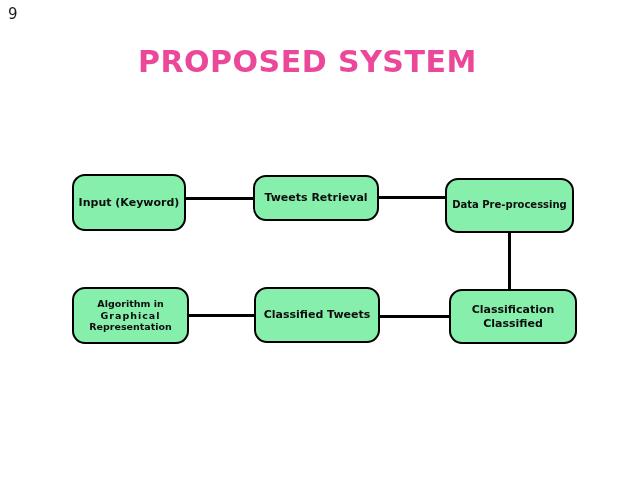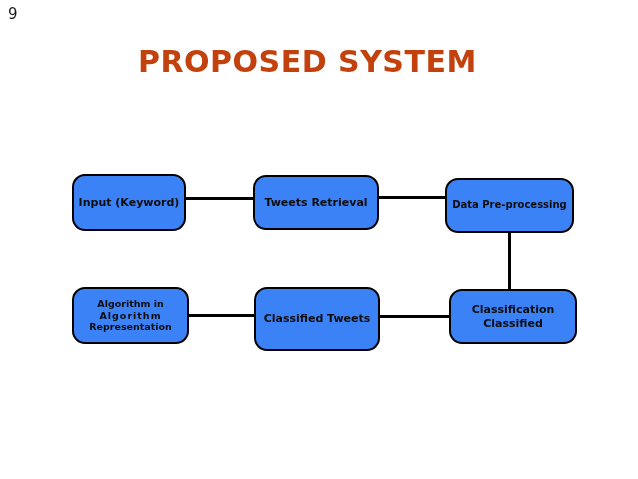--- a/index.html
+++ b/index.html
@@ -22,44 +22,44 @@
     font-size: 15px;
     color: #1a1a1a;
   }
   .slide-title {
     position: absolute;
     left: 138px;
     top: 44px;
     font-size: 30px;
     font-weight: bold;
     letter-spacing: 0.5px;
-    color: #c2410c;
+    color: #ec4899;
     white-space: nowrap;
   }
   .node {
     position: absolute;
-    background: #3b82f6;
+    background: #86efac;
     border: 2.5px solid #000000;
     border-radius: 13px;
     display: flex;
     flex-direction: column;
     align-items: center;
     justify-content: center;
     text-align: center;
     font-weight: bold;
     font-size: 11px;
     line-height: 1.25;
     color: #0d0d0d;
   }
   .node span { display: block; white-space: nowrap; }
   #box-input-keyword            { left: 72px;  top: 174px; width: 114px; height: 57px; }
-  #box-tweets-retrieval         { left: 253px; top: 175px; width: 126px; height: 55px; }
+  #box-tweets-retrieval         { left: 253px; top: 175px; width: 126px; height: 46px; }
   #box-data-pre-processing      { left: 445px; top: 178px; width: 129px; height: 55px; font-size: 10px; }
   #box-sentiment-representation { left: 72px;  top: 287px; width: 117px; height: 57px; font-size: 9.5px; }
-  #box-classified-tweets        { left: 254px; top: 287px; width: 126px; height: 64px; }
+  #box-classified-tweets        { left: 254px; top: 287px; width: 126px; height: 56px; }
   #box-classification-algorithm { left: 449px; top: 289px; width: 128px; height: 55px; }
   #box-sentiment-representation .spaced { letter-spacing: 1px; font-weight: 600; }
   .connector {
     position: absolute;
     background: #000000;
   }
   #conn-input-tweets          { left: 184px; top: 197px; width: 71px;  height: 2.6px; }
   #conn-tweets-preprocessing  { left: 377px; top: 196px; width: 70px;  height: 2.6px; }
   #conn-preprocessing-classif { left: 508px; top: 228px; width: 2.6px; height: 63px;  }
   #conn-classif-classified    { left: 378px; top: 315px; width: 73px;  height: 2.6px; }
@@ -87,21 +87,21 @@
   <div class="node" id="box-tweets-retrieval">
     <span>Tweets Retrieval</span>
   </div>
 
   <div class="node" id="box-data-pre-processing">
     <span>Data Pre-processing</span>
   </div>
 
   <div class="node" id="box-sentiment-representation">
     <span>Algorithm in</span>
-    <span class="spaced">Algorithm</span>
+    <span class="spaced">Graphical</span>
     <span>Representation</span>
   </div>
 
   <div class="node" id="box-classified-tweets">
     <span>Classified Tweets</span>
   </div>
 
   <div class="node" id="box-classification-algorithm">
     <span>Classification</span>
     <span>Classified</span>

